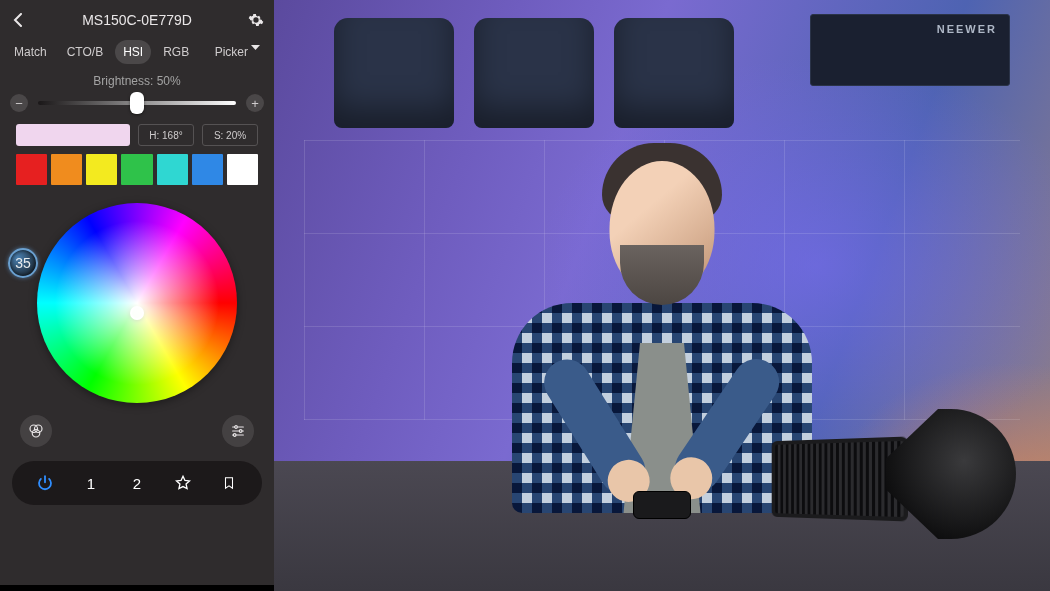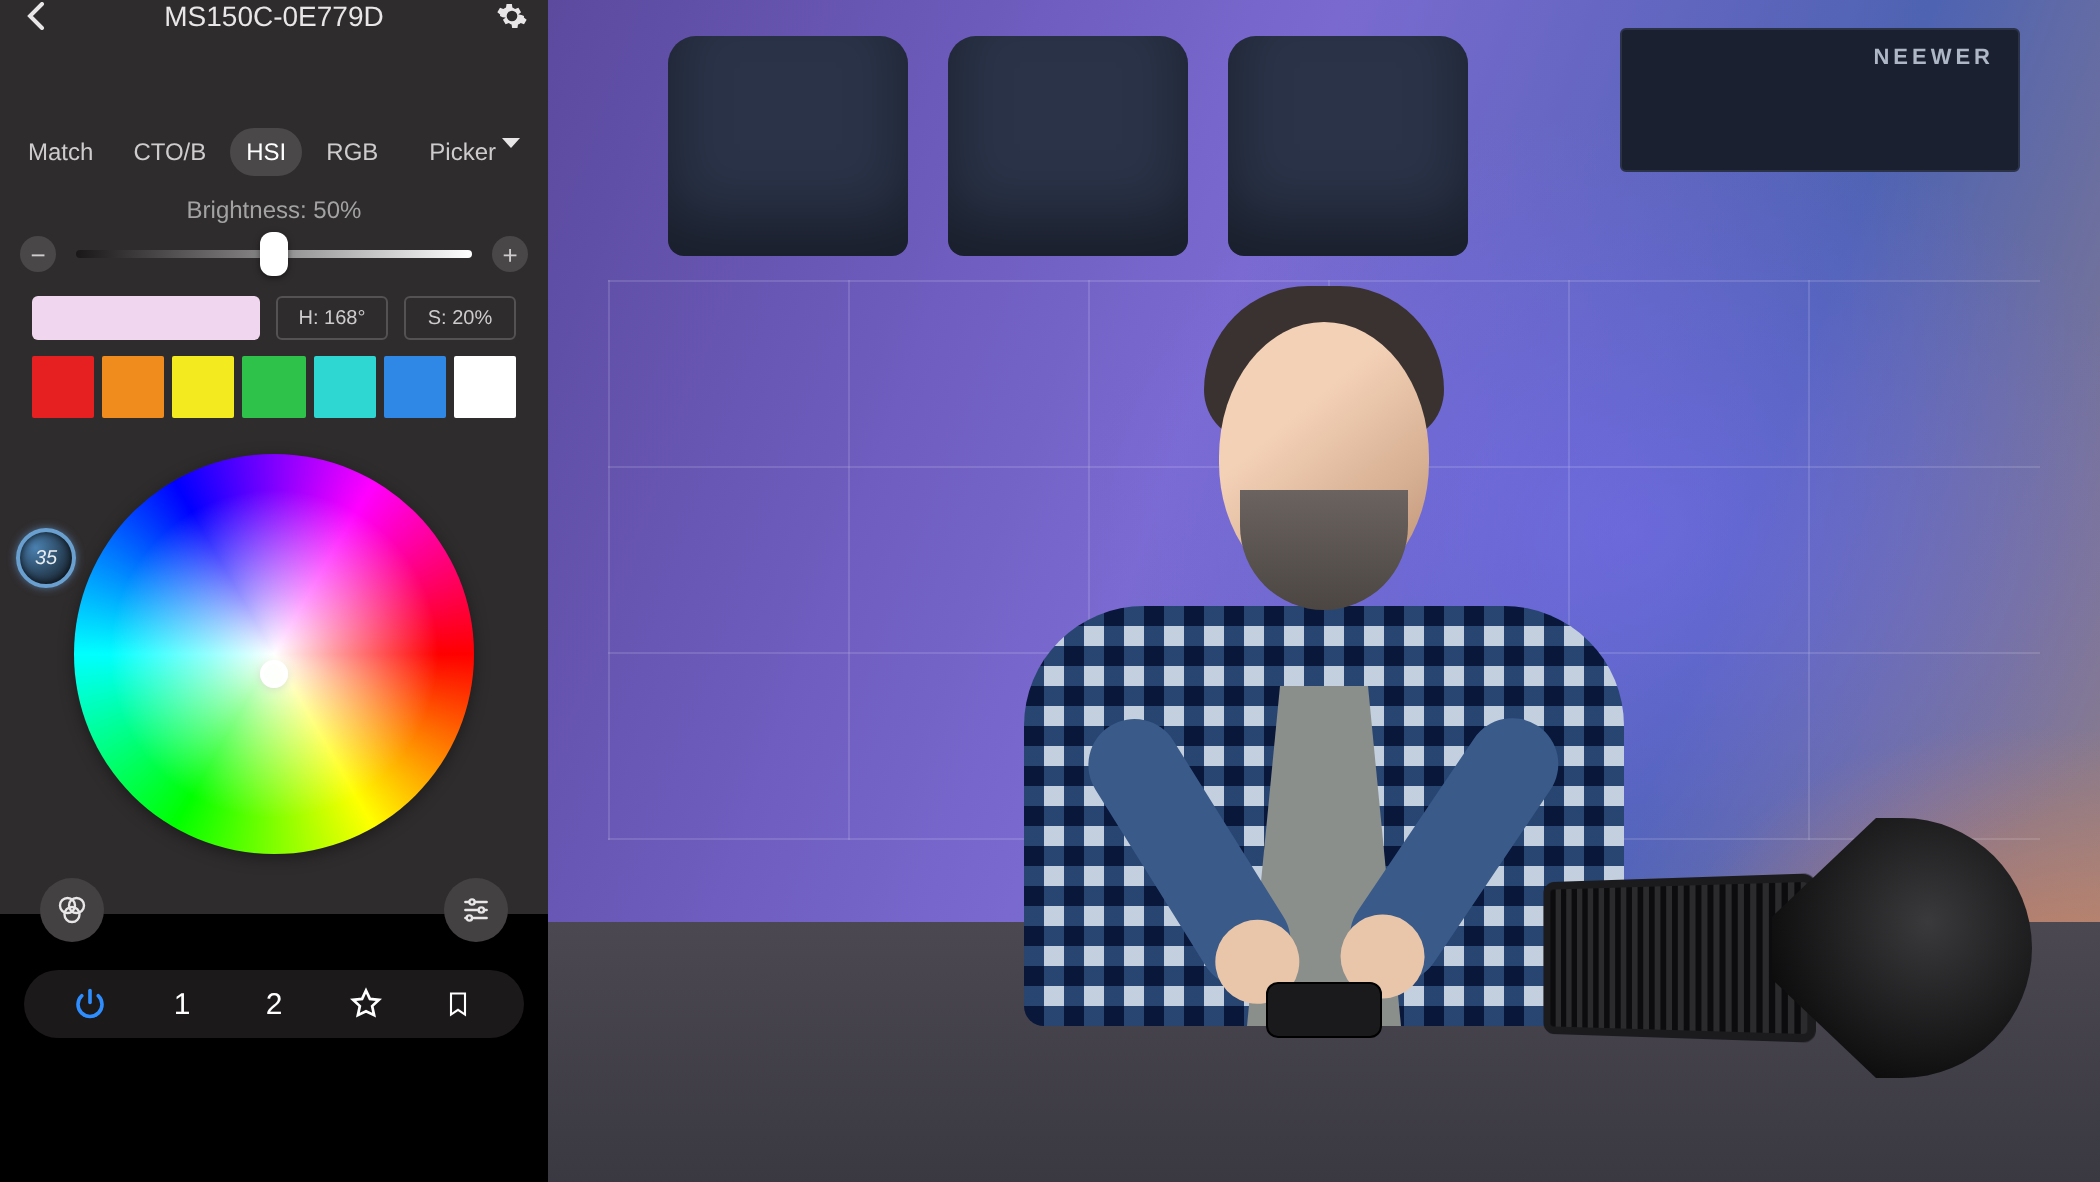--- a/index.html
+++ b/index.html
@@ -6,21 +6,21 @@
   body {
     font-family: -apple-system, Helvetica, Arial, sans-serif;
     width: 1050px;
     height: 591px;
     overflow: hidden;
     background: #000;
     display: flex;
   }
   .panel {
     width: 274px;
-    height: 457px;
+    height: 591px;
     background: #2f2c2d;
     color: #e9e6e7;
     display: flex;
     flex-direction: column;
     flex-shrink: 0;
     position: relative;
   }
   .header {
     display: flex;
     align-items: center;
@@ -30,21 +30,21 @@
   .back-btn { width: 16px; height: 16px; display:flex; align-items:center; justify-content:center; cursor:pointer;}
   .title { flex: 1; text-align: center; font-size: 14px; font-weight: 500; }
   .gear-btn { width: 16px; height: 16px; cursor:pointer; display:flex; align-items:center; justify-content:center;}
   .tabs {
     display: flex;
     align-items: center;
     padding: 0 6px 8px 6px;
     gap: 4px;
     font-size: 12px;
   }
-  .tab { padding: 5px 8px; border-radius: 12px; cursor:pointer; color:#cfcccd;margin-top:48px; }
+  .tab { padding: 5px 8px; border-radius: 12px; cursor:pointer; color:#cfcccd; }
   .tab.active { background: #4b4849; color:#fff; }
   .tab.dropdown { margin-left:auto; display:flex; align-items:flex-start; gap:3px;}
   .brightness-row { text-align:center; font-size: 12px; padding: 2px 0 6px 0; color:#a3a3a3;}
   .slider-row { display:flex; align-items:center; padding: 0 10px 12px 10px; gap:10px;}
   .round-btn {
     width: 18px; height: 18px; border-radius: 50%;
     background:#4a4748; display:flex; align-items:center; justify-content:center;
     font-size:13px; cursor:pointer; color:#cfcccd; line-height:1;
   }
   .slider-track {
@@ -89,28 +89,28 @@
     content:""; position:absolute; inset:0; border-radius:50%;
     background: radial-gradient(circle at center, #ffffff 0%, rgba(255,255,255,.6) 22%, rgba(255,255,255,0) 58%);
   }
   .wheel-thumb {
     position:absolute; width:14px; height:14px; border-radius:50%;
     background: rgba(255,255,255,.9); border:2px solid #fff;
     box-shadow:0 0 4px rgba(0,0,0,.7);
     left: 50%; top: 55%; transform: translate(-50%,-50%);
   }
   .badge35 {
-    position:absolute; left:8px; top:264px;
+    position:absolute; left:8px; top:248px;
     width:30px; height:30px;
     border-radius:50%;
     background: radial-gradient(circle at 30% 30%, #4a80b0, #101418);
     border:2px solid #6aa0d0;
     box-shadow: inset 0 0 4px rgba(0,0,0,.8), 0 0 4px rgba(100,160,220,.6);
     display:flex; align-items:center; justify-content:center;
-    font-size:10px; color:#e8ecee;font-style:italic;
+    font-size:14px; color:#e8ecee;
   }
   .util-row {
     display:flex; justify-content:space-between; align-items:center;
     padding: 4px 20px 8px 20px;
   }
   .circ-btn {
     width:32px; height:32px; border-radius:50%; background:#444142;
     display:flex; align-items:center; justify-content:center; cursor:pointer;
   }
   .bottom-bar {

